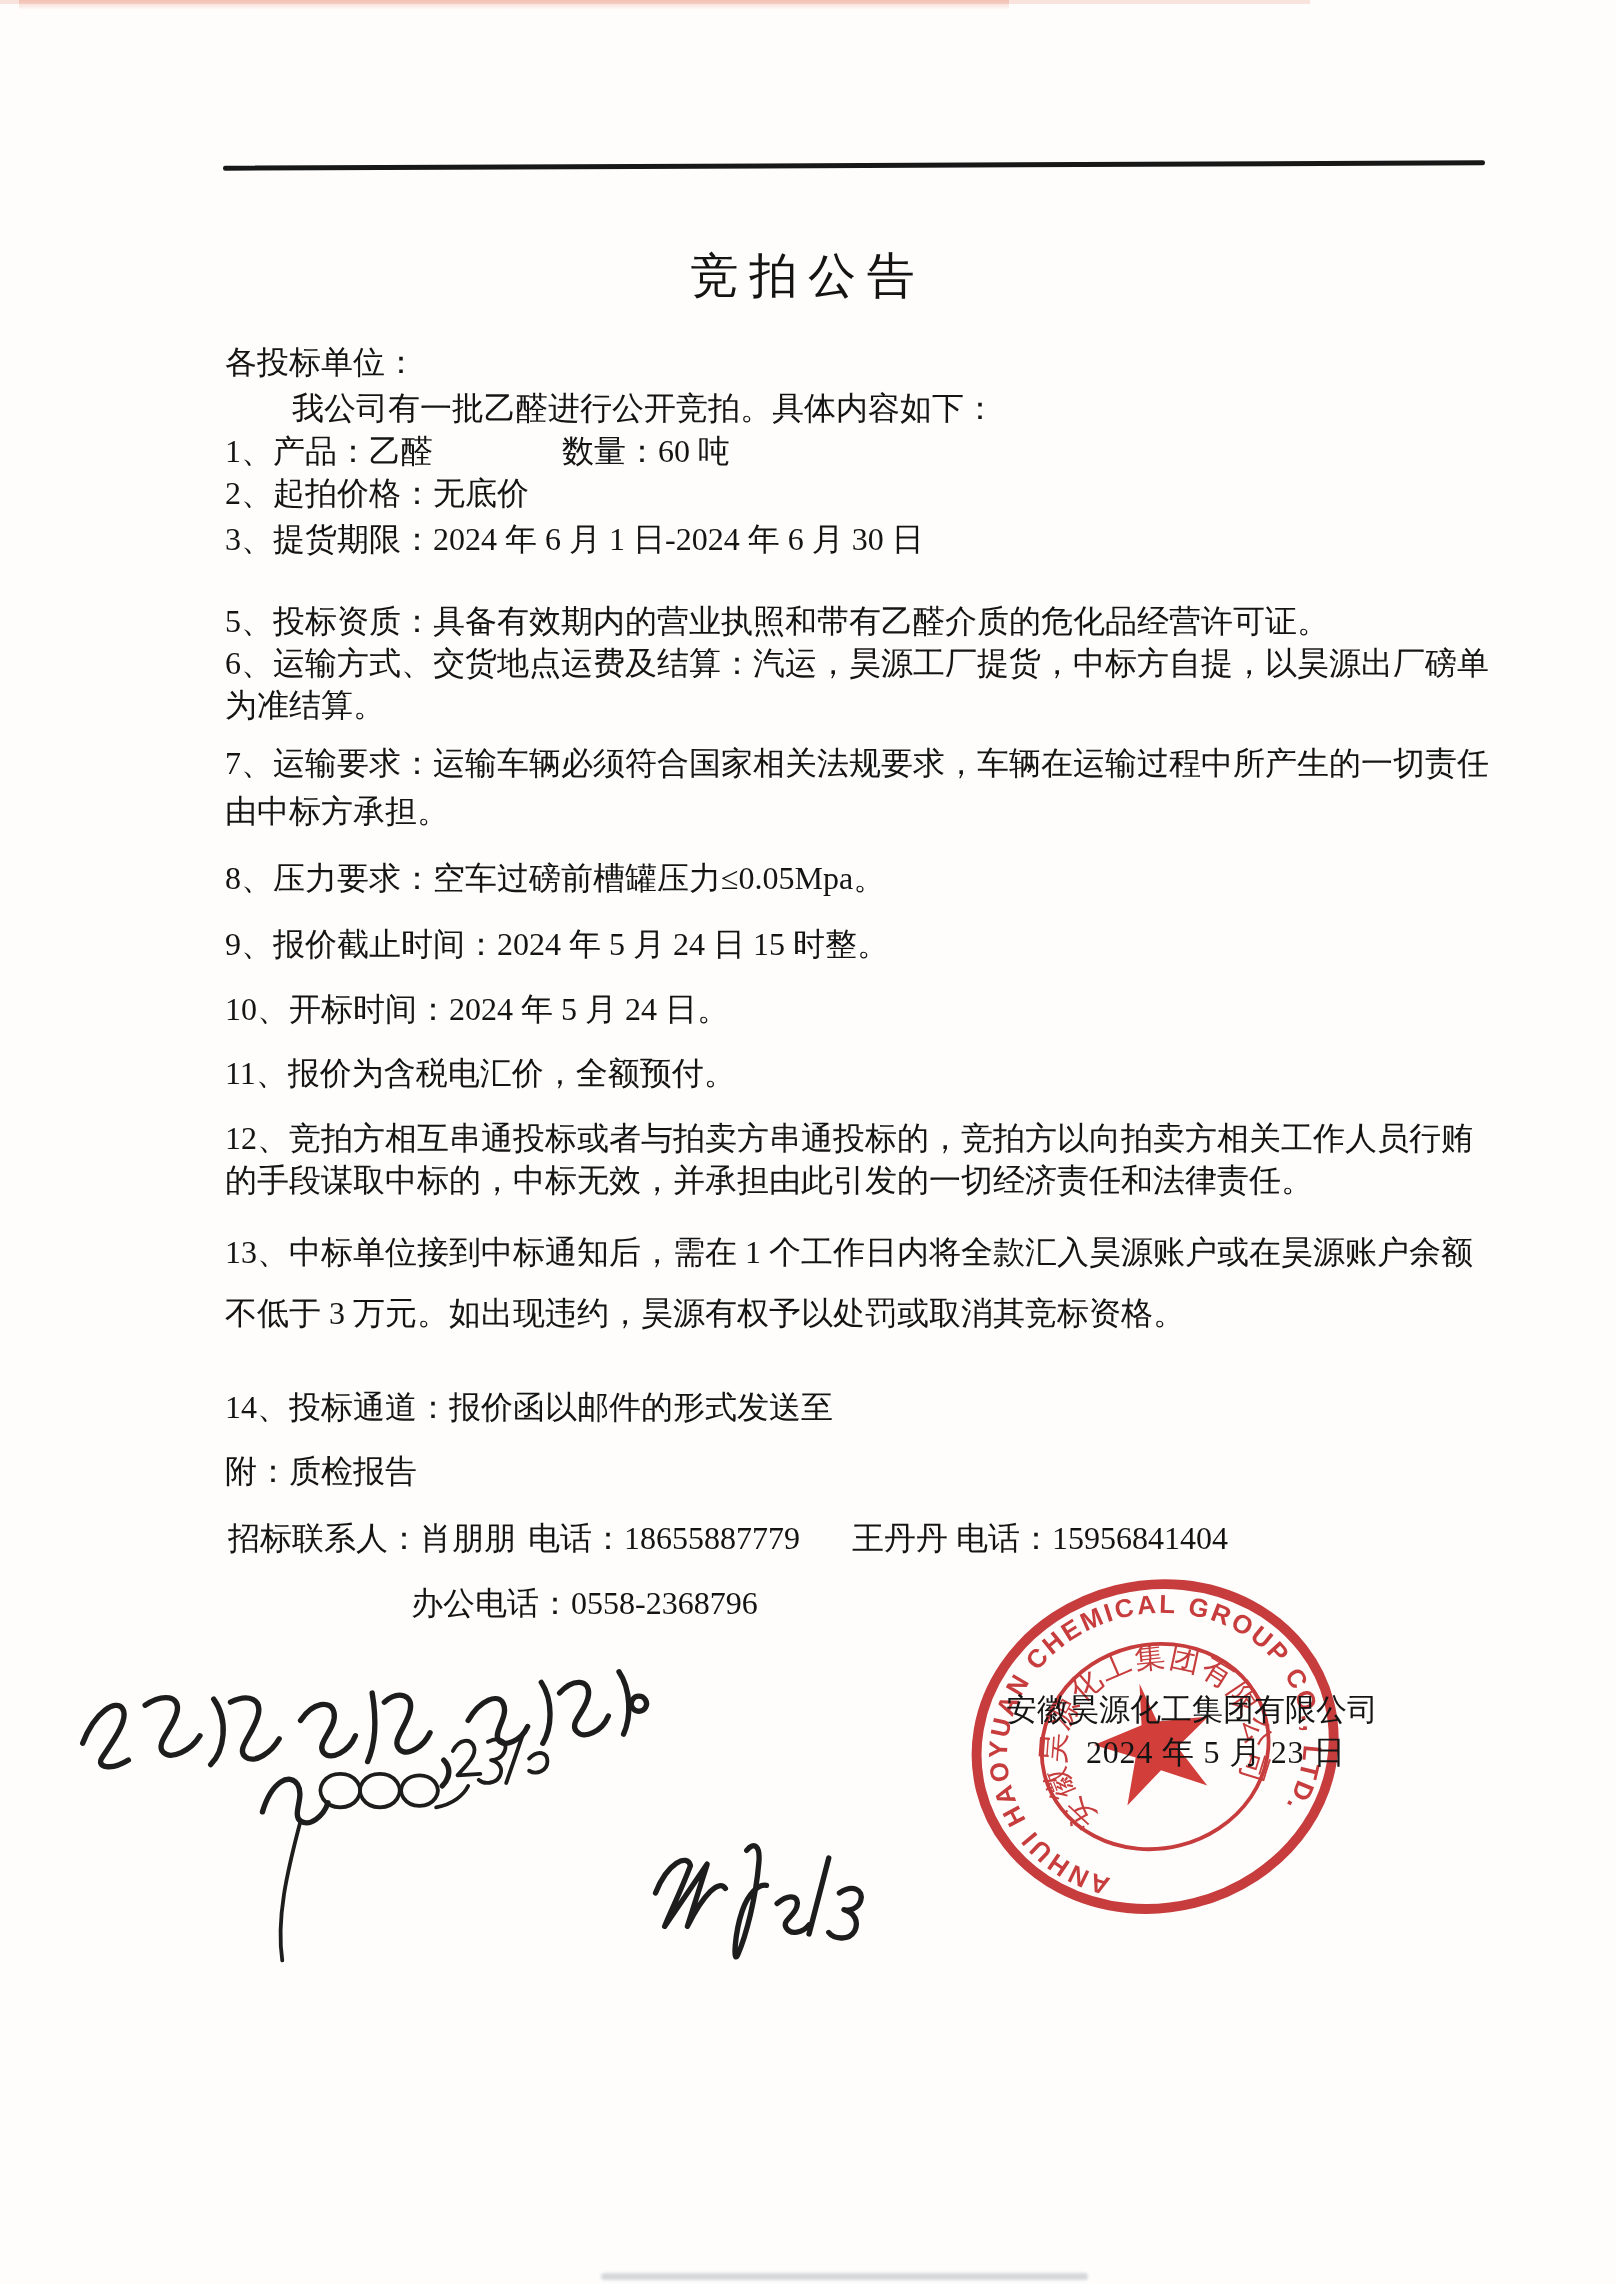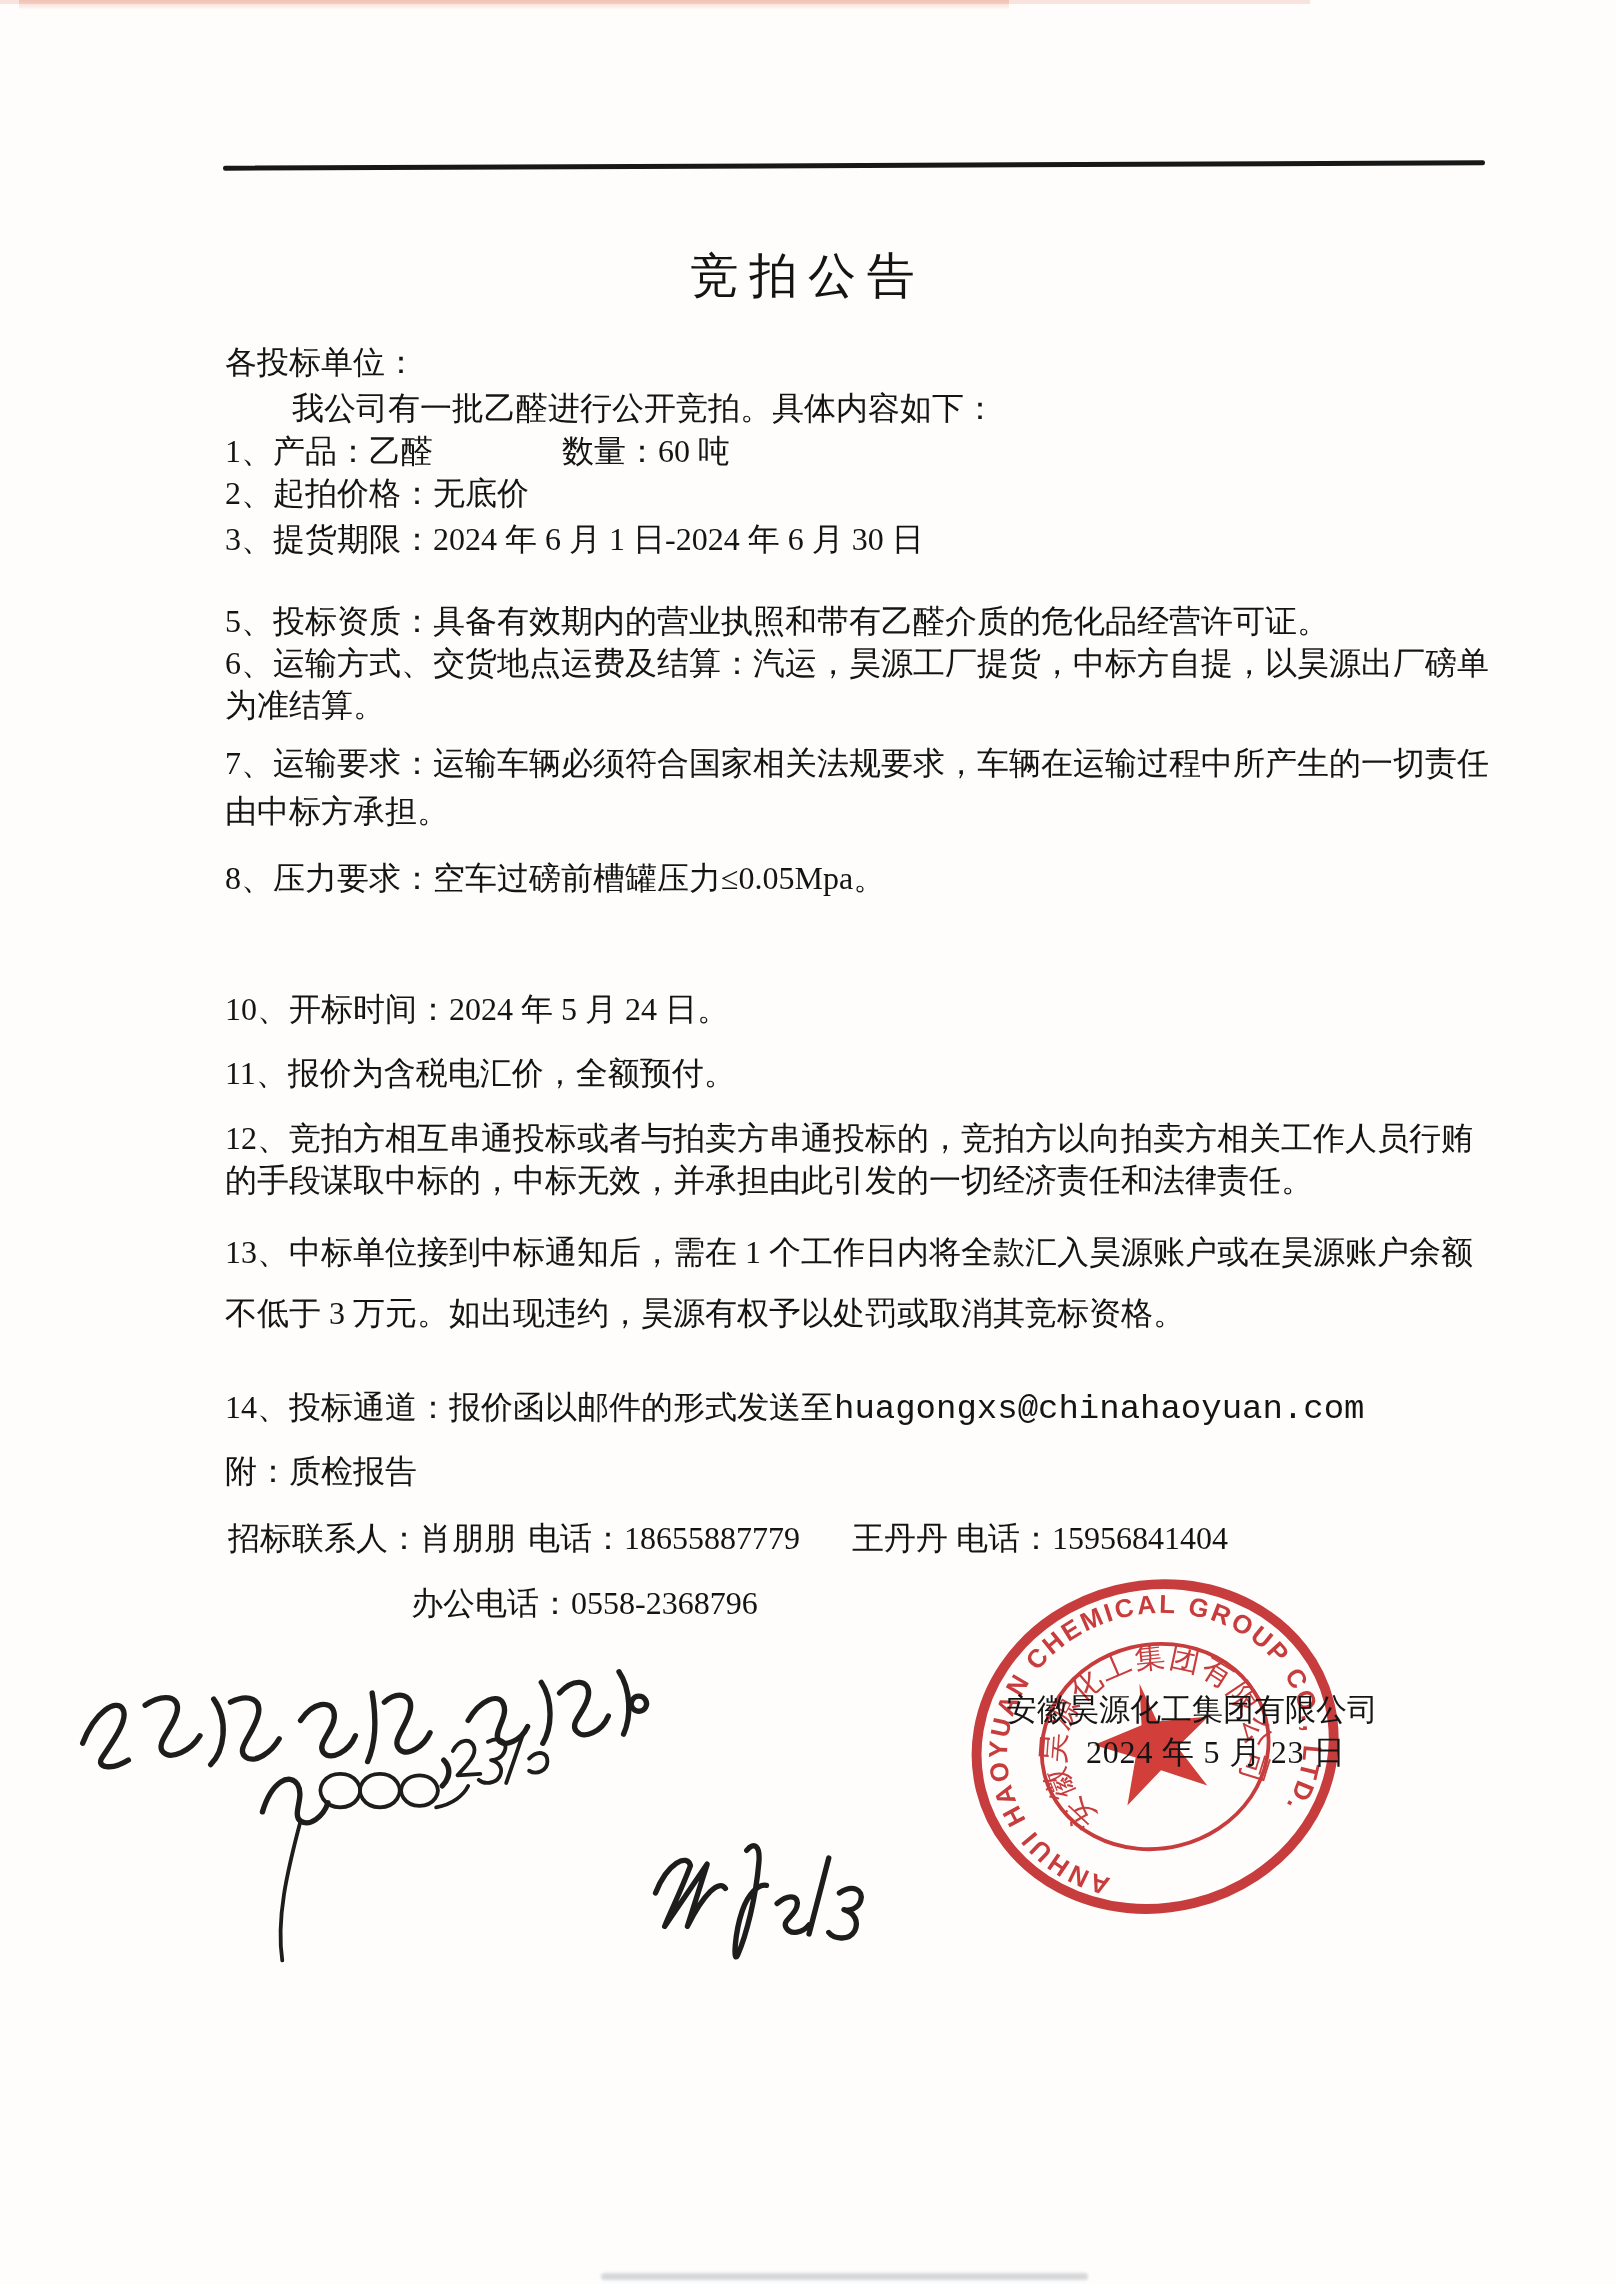--- a/index.html
+++ b/index.html
@@ -51,30 +51,30 @@
   </div>
 
   <div class="ln" style="top:475px;left:225px">2、起拍价格：无底价</div>
   <div class="ln" style="top:521px;left:225px">3、提货期限：2024 年 6 月 1 日-2024 年 6 月 30 日</div>
   <div class="ln" style="top:603px;left:225px">5、投标资质：具备有效期内的营业执照和带有乙醛介质的危化品经营许可证。</div>
   <div class="ln" style="top:645px;left:225px">6、运输方式、交货地点运费及结算：汽运，昊源工厂提货，中标方自提，以昊源出厂磅单</div>
   <div class="ln" style="top:687px;left:225px">为准结算。</div>
   <div class="ln" style="top:745px;left:225px">7、运输要求：运输车辆必须符合国家相关法规要求，车辆在运输过程中所产生的一切责任</div>
   <div class="ln" style="top:793px;left:225px">由中标方承担。</div>
   <div class="ln" style="top:860px;left:225px">8、压力要求：空车过磅前槽罐压力≤0.05Mpa。</div>
+  <div class="ln" style="top:926px;left:225px">9、报价截止时间：2024 年 5 月 24 日 15 时整。</div>
   <div class="ln" style="top:991px;left:225px">10、开标时间：2024 年 5 月 24 日。</div>
   <div class="ln" style="top:1055px;left:225px">11、报价为含税电汇价，全额预付。</div>
   <div class="ln" style="top:1120px;left:225px">12、竞拍方相互串通投标或者与拍卖方串通投标的，竞拍方以向拍卖方相关工作人员行贿</div>
   <div class="ln" style="top:1162px;left:225px">的手段谋取中标的，中标无效，并承担由此引发的一切经济责任和法律责任。</div>
   <div class="ln" style="top:1234px;left:225px">13、中标单位接到中标通知后，需在 1 个工作日内将全款汇入昊源账户或在昊源账户余额</div>
   <div class="ln" style="top:1295px;left:225px">不低于 3 万元。如出现违约，昊源有权予以处罚或取消其竞标资格。</div>
 
   <div class="ln flex-row" style="top:1389px;left:225px;gap:1px">
     <span>14、投标通道：报价函以邮件的形式发送至</span>
-    <span class="email">huagongxs@chinahaoyuan.com</span>
   </div>
 
   <div class="ln" style="top:1453px;left:225px">附：质检报告</div>
 
   <div class="ln flex-row" style="top:1520px;left:228px;gap:12px">
     <span>招标联系人：肖朋朋</span>
     <span>电话：18655887779</span>
     <span style="margin-left:40px">王丹丹 电话：15956841404</span>
   </div>
 

